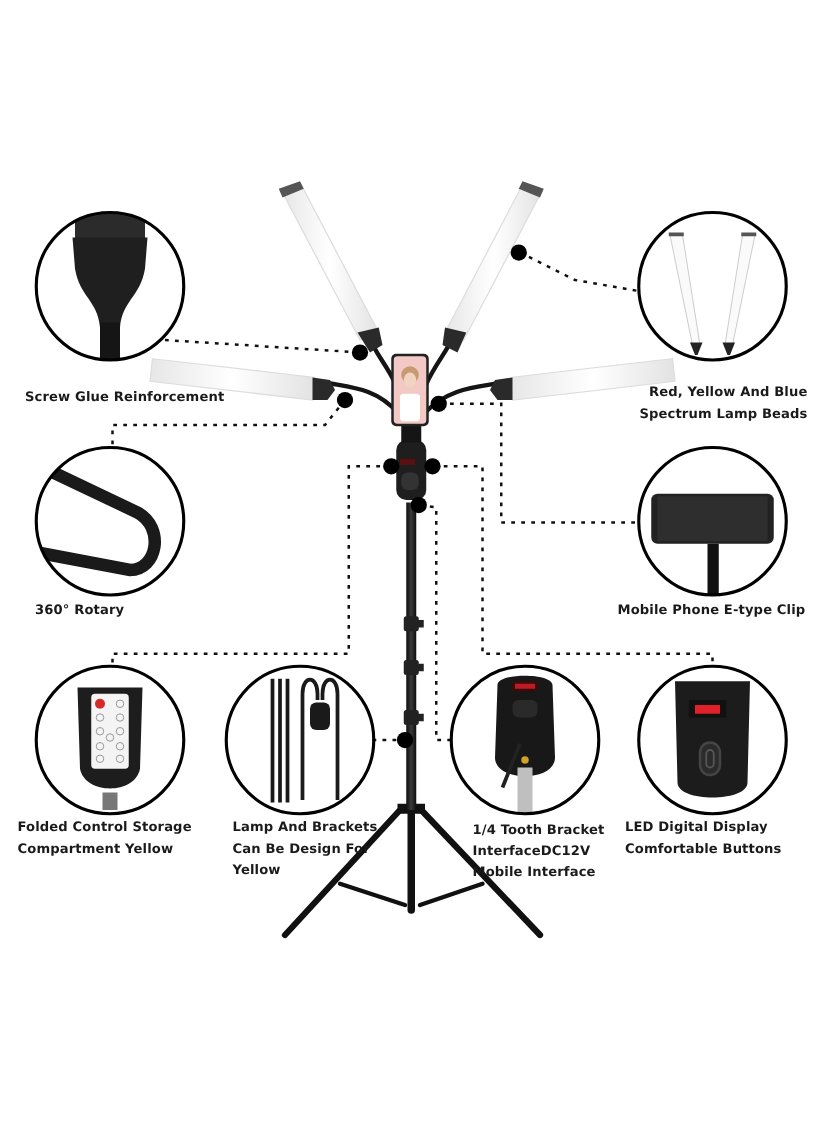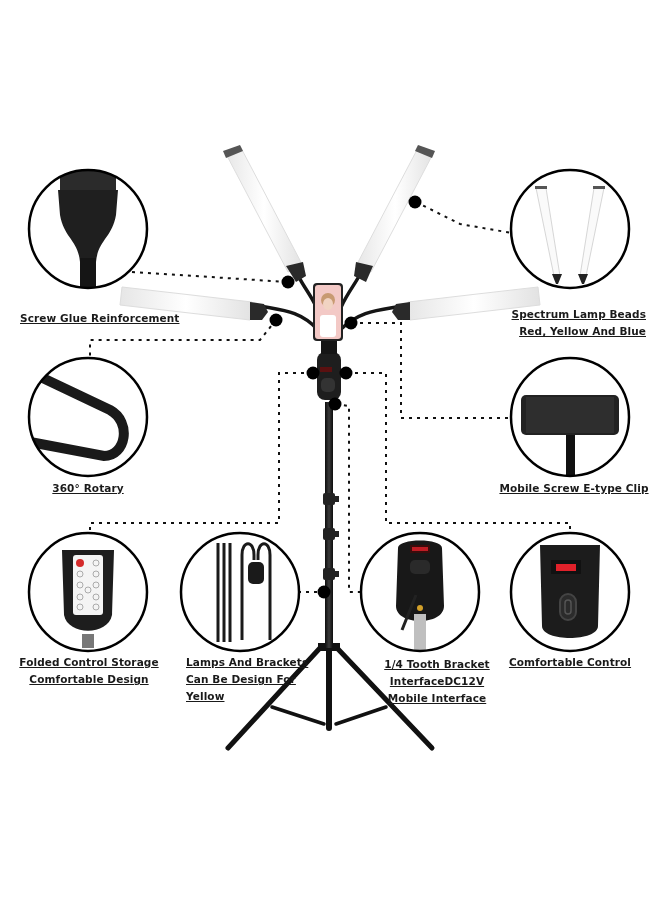--- a/index.html
+++ b/index.html
@@ -1,20 +1,20 @@
 <!DOCTYPE html>
 <html><head>
 <meta charset="utf-8">
 <style>
   html, body { margin:0; padding:0; background:#ffffff; }
   body { width:660px; height:900px; position:relative; overflow:hidden; font-family:"DejaVu Sans", sans-serif; }
   #scene { position:absolute; left:0; top:0; width:660px; height:900px; }
-  .label { position:absolute; font-family:"DejaVu Sans", sans-serif; font-weight:bold; font-size:10.5px; color:#1a1a1a; line-height:17px; text-align:center; white-space:nowrap; letter-spacing:0.1px; }
+  .label { position:absolute; font-family:"DejaVu Sans", sans-serif; font-weight:bold; font-size:10.5px; color:#1a1a1a; line-height:17px; text-align:left; white-space:nowrap; letter-spacing:0.1px; }
   .label.left { text-align:left; }
-  .label span { display:block;text-decoration:underline; }
+  .label span { display:block; }
 </style>
 </head>
 <body>
 
 <svg id="scene" viewBox="0 0 660 900" xmlns="http://www.w3.org/2000/svg">
   <defs>
     <linearGradient id="lampGrad" x1="0" y1="0" x2="1" y2="0">
       <stop offset="0" stop-color="#e6e6e6"></stop>
       <stop offset="0.5" stop-color="#ffffff"></stop>
       <stop offset="1" stop-color="#e2e2e2"></stop>
@@ -229,44 +229,45 @@
     </g>
     <circle cx="570" cy="592" r="59" fill="none" stroke="#000" stroke-width="2.5"></circle>
   </g>
 </svg>
 
 <div class="label left" style="left:20px; top:310px;">
   <span>Screw Glue Reinforcement</span>
 </div>
 
 <div class="label" style="left:506px; top:306px; width:140px; text-align:right;">
+  <span>Red, Yellow And Blue</span>
   <span>Spectrum Lamp Beads</span>
-  <span>Red, Yellow And Blue</span>
 </div>
 
 <div class="label" style="left:28px; top:480px; width:120px;">
   <span>360° Rotary</span>
 </div>
 
 <div class="label" style="left:494px; top:480px; width:160px;">
-  <span>Mobile Screw E-type Clip</span>
+  <span>Mobile Phone E-type Clip</span>
 </div>
 
 <div class="label" style="left:14px; top:654px; width:150px;">
   <span>Folded Control Storage</span>
-  <span>Comfortable Design</span>
+  <span>Compartment Yellow</span>
 </div>
 
 <div class="label left" style="left:186px; top:654px;">
-  <span>Lamps And Brackets</span>
+  <span>Lamp And Brackets</span>
   <span>Can Be Design For</span>
   <span>Yellow</span>
 </div>
 
 <div class="label" style="left:378px; top:656px; width:118px;">
   <span>1/4 Tooth Bracket</span>
   <span>InterfaceDC12V</span>
   <span>Mobile Interface</span>
 </div>
 
 <div class="label" style="left:500px; top:654px; width:140px;">
-  <span>Comfortable Control</span>
+  <span>LED Digital Display</span>
+  <span>Comfortable Buttons</span>
 </div>
 
 </body></html>

